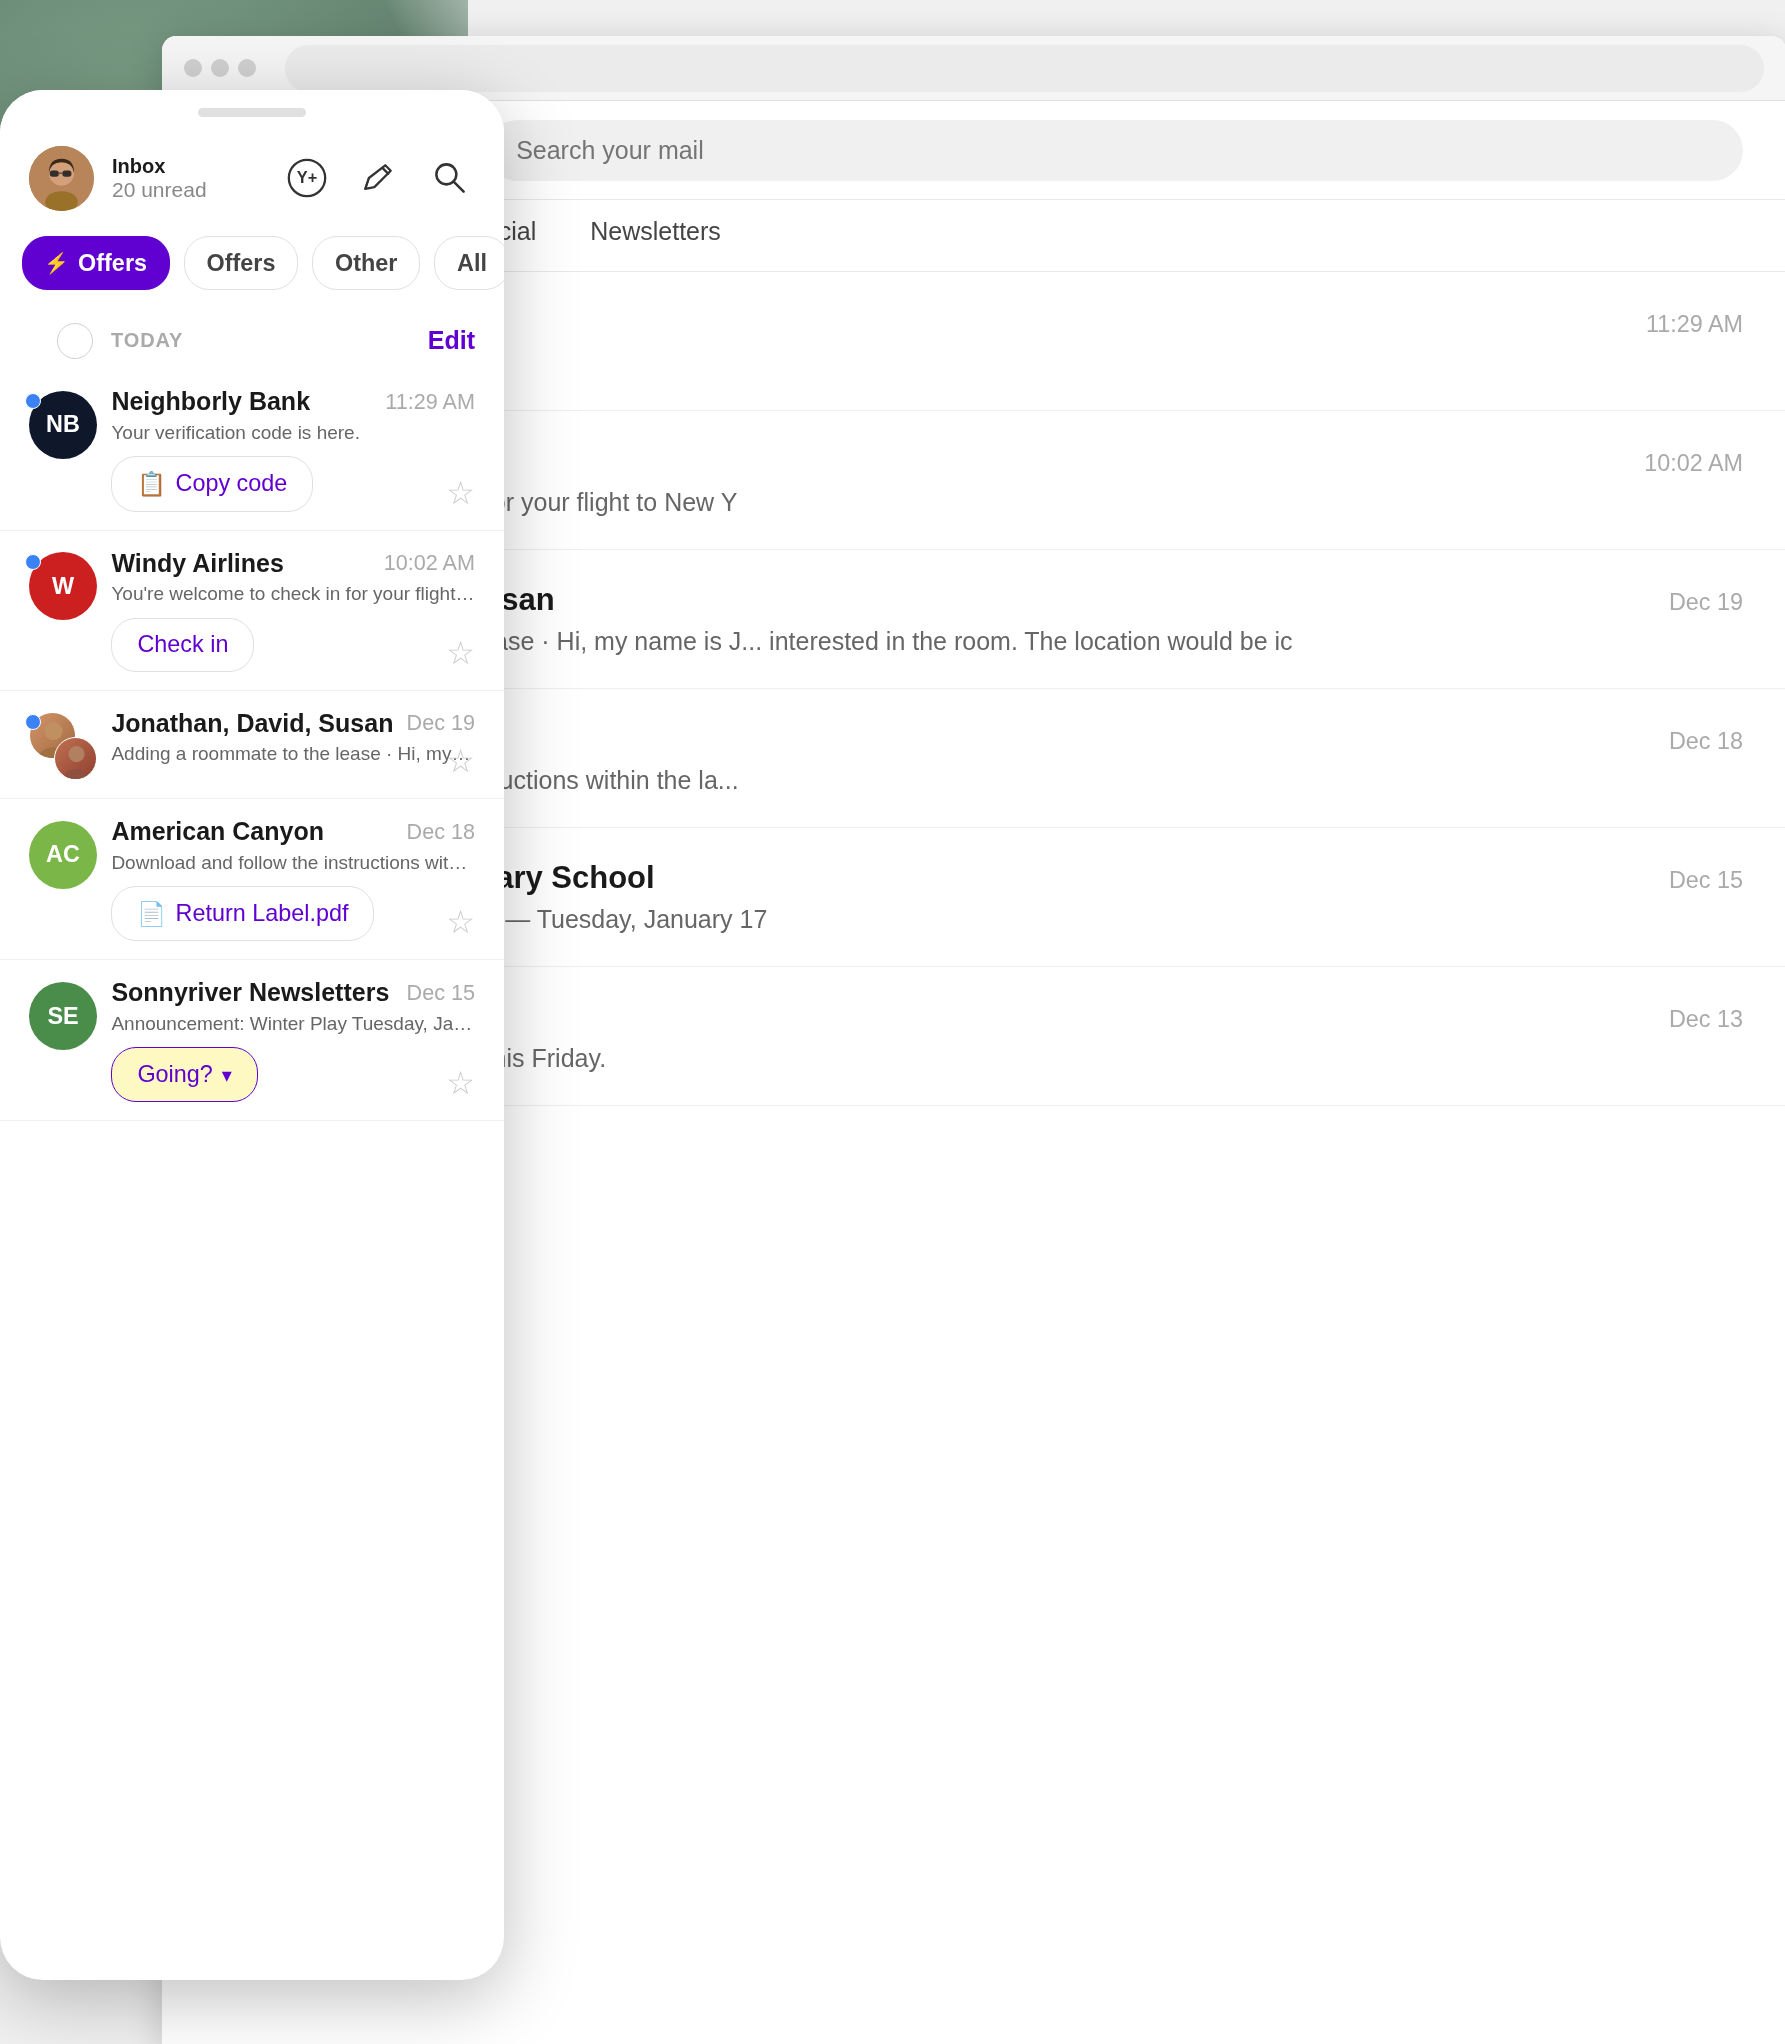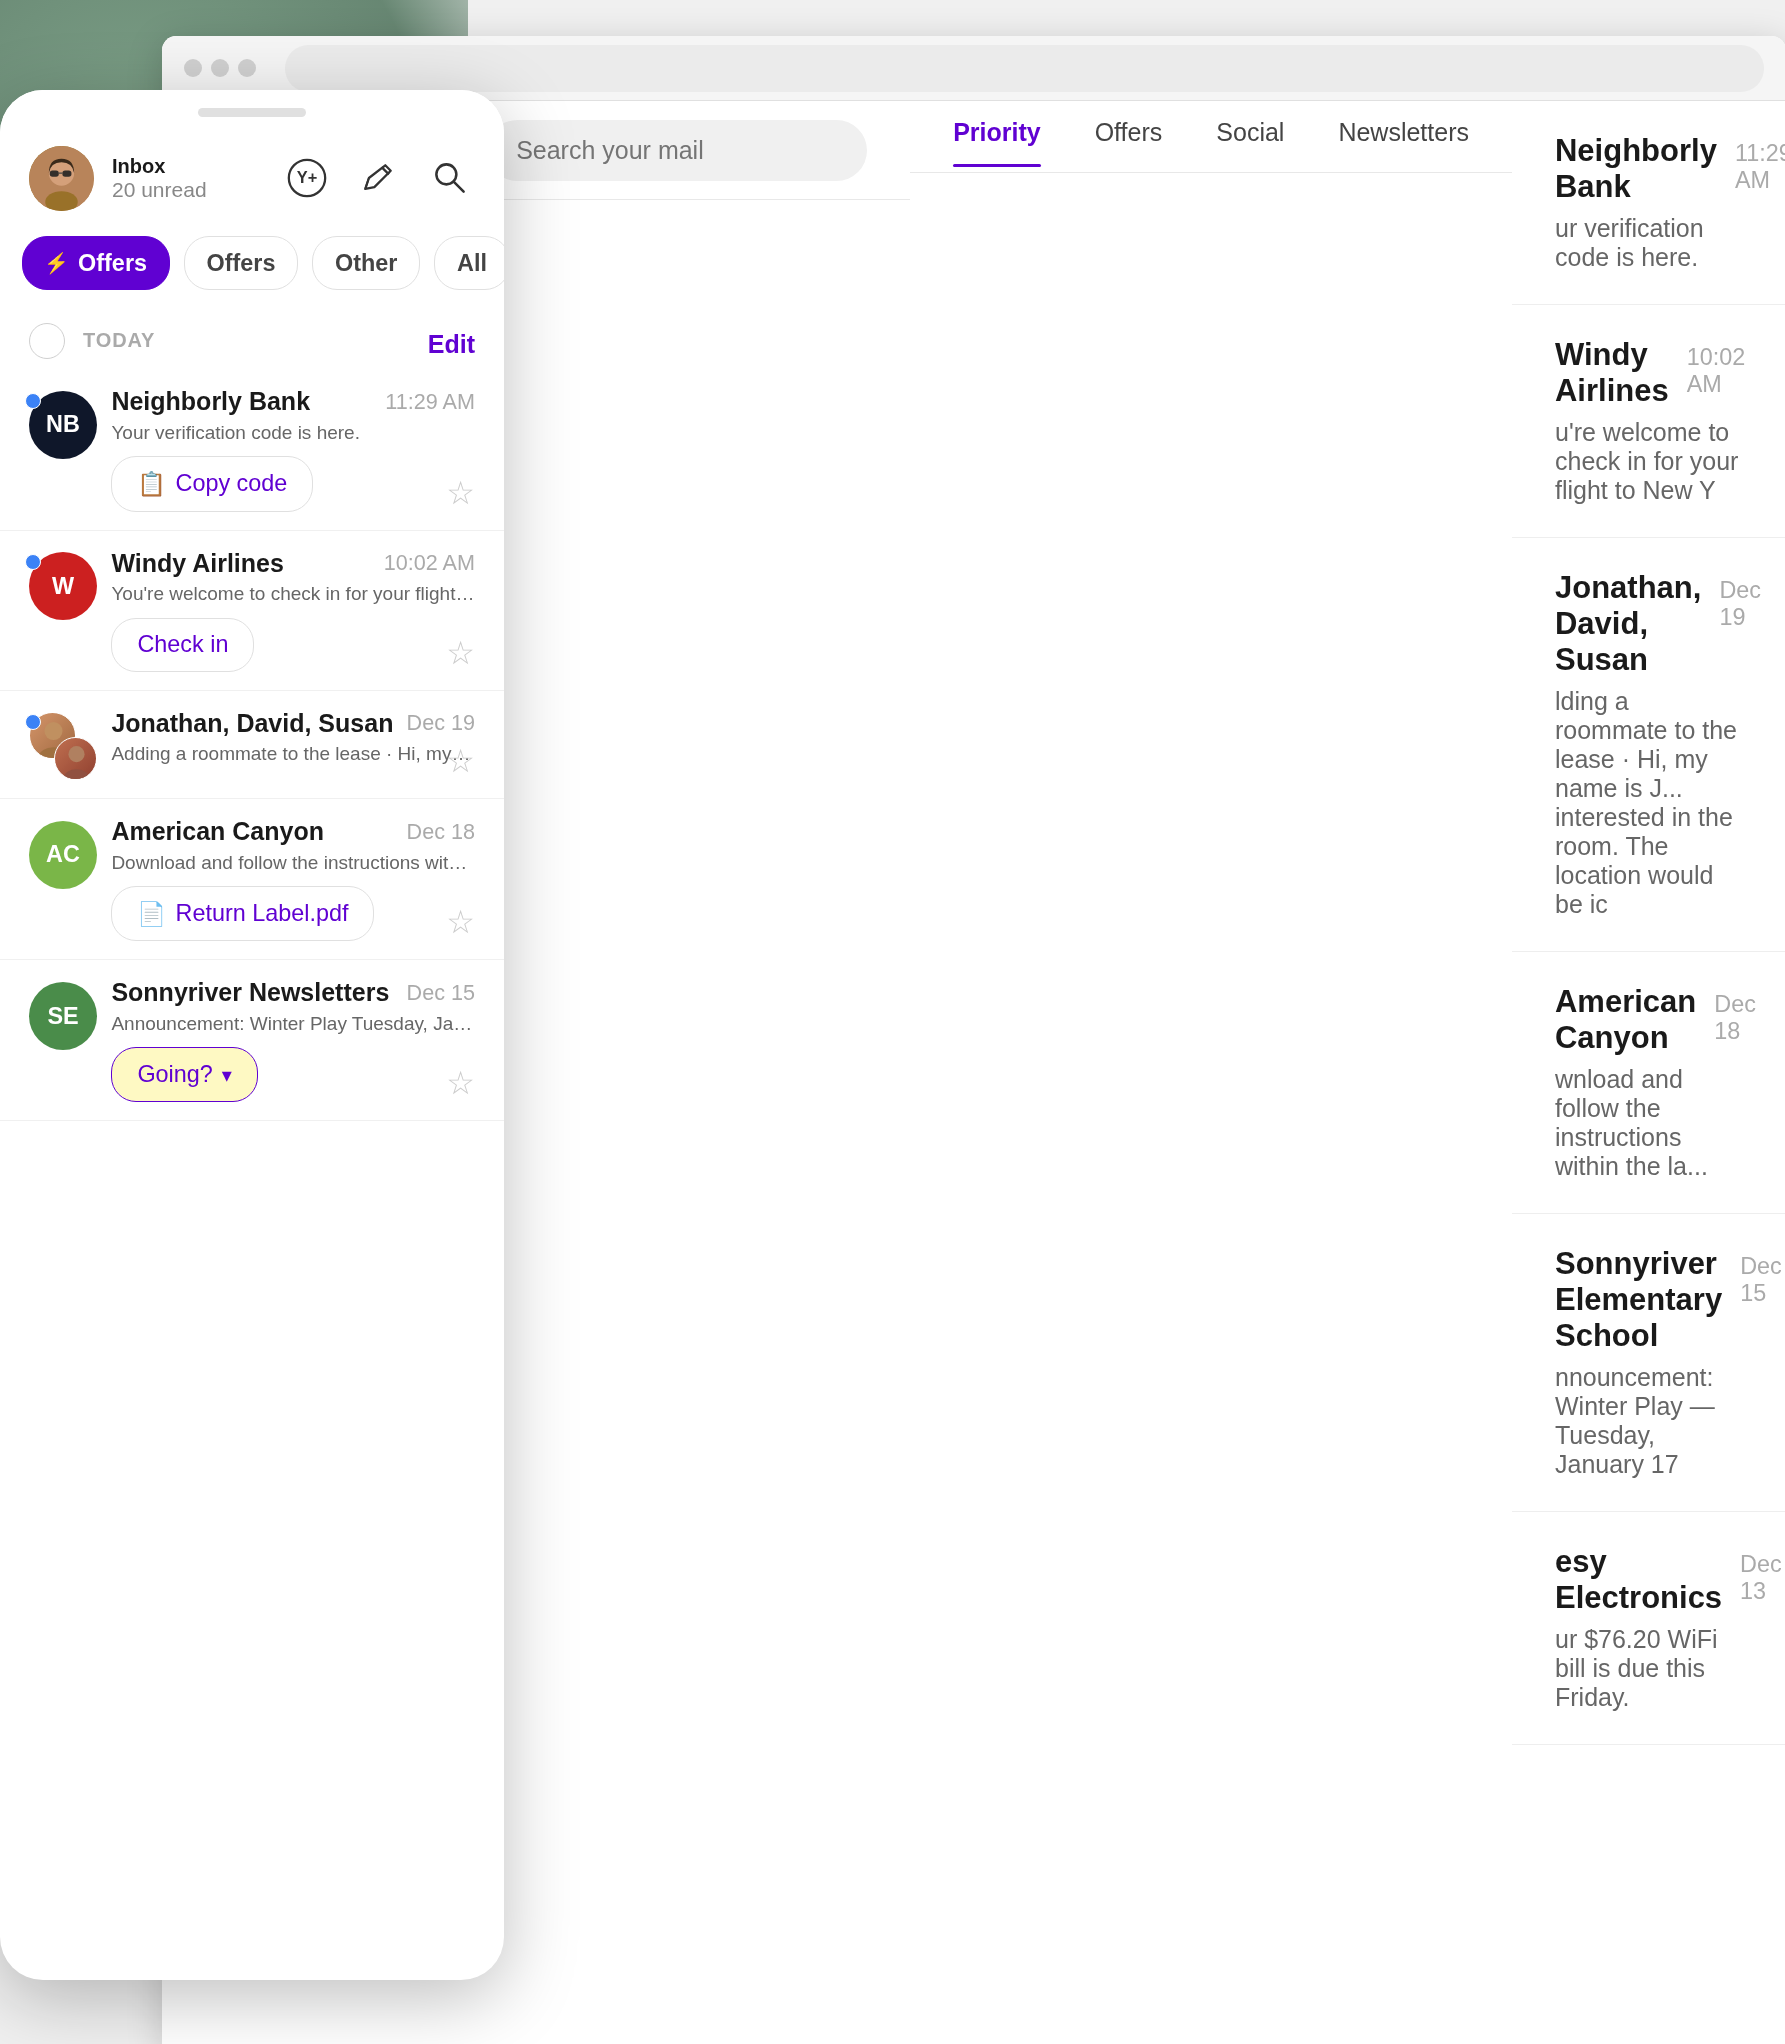--- a/index.html
+++ b/index.html
@@ -70,21 +70,21 @@
       background: #ebebeb;
       border-radius: 23.4px;
       display: flex;
       align-items: center;
       padding: 0 21.6px;
     }
 
     
     .yahoo-browser-content {
       display: flex;
-      flex-direction: row;
+      flex-direction: column;
       height: calc(100% - 65px);
     }
 
     .yahoo-header {
       display: flex;
       align-items: center;
       padding: 0 43px;
       height: 99px;
       background: #ffffff;
       border-bottom: 0.9px solid #e8e8e8;
@@ -271,24 +271,25 @@
     }
 
     .filter-tab.active .lightning {
       color: #ffffff;
       font-size: 20px;
     }
 
     
     .mobile-section-header {
       display: flex;
-      align-items: flex-end;
+      align-items: center;
       justify-content: space-between;
       padding: 14.4px 29px 10.8px;
       background: #ffffff;
+      margin-left: 28px;
     }
 
     .mobile-section-header-left {
       display: flex;
       align-items: center;
       gap: 18px;
     }
 
     .select-circle {
       width: 36px;

